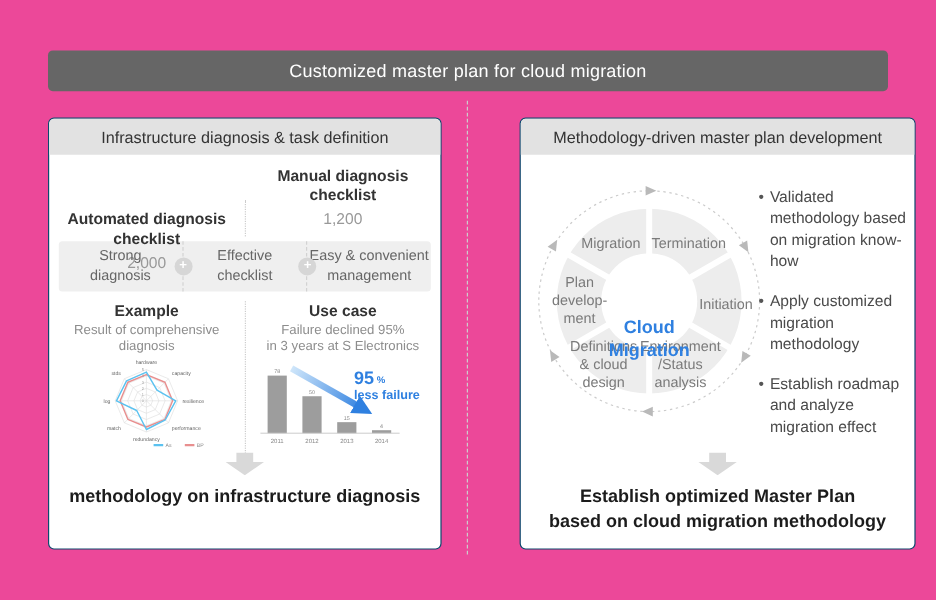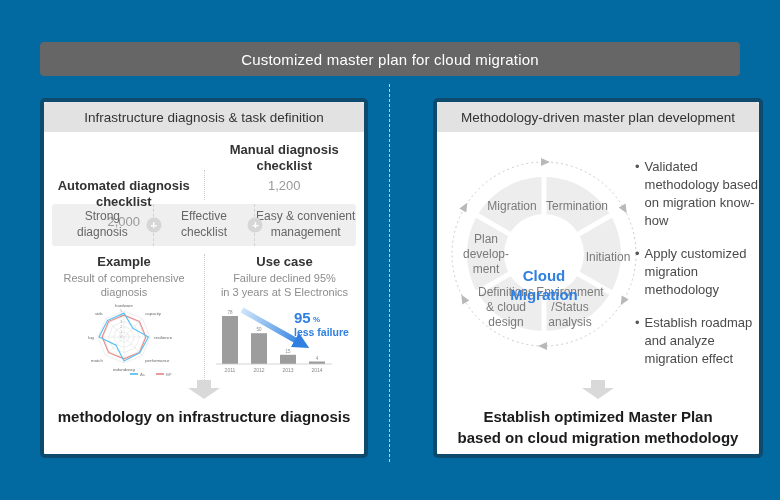--- a/index.html
+++ b/index.html
@@ -1,29 +1,29 @@
 <!DOCTYPE html>
 <html><head>
 <meta charset="utf-8">
 <style>
   * { margin:0; padding:0; box-sizing:border-box; }
   body { background:#f9f9f9; }
-  .page { position:relative; width:780px; height:500px; background:#0369a1;
+  .page { position:relative; width:780px; height:500px; background:#ec4899;
           font-family:"Liberation Sans", sans-serif; overflow:hidden; }
   .pre { white-space:pre-line; }
 
   .title-bar { position:absolute; left:40px; top:42px; width:700px; height:34px;
     background:#666666; border-radius:4px; color:#fff; display:flex;
     align-items:center; justify-content:center; font-size:15px; letter-spacing:.2px; }
 
   .center-divider { position:absolute; left:389px; top:84px; height:378px;
     border-left:1px dashed #cccccc; }
 
   .panel { position:absolute; top:98px; width:330px; height:360px; background:#fff;
-    border:4px solid #0c4a6e; border-radius:5px; }
+    border:1px solid #0c4a6e; border-radius:5px; }
   .panel-left { left:40px; width:328px; }
   .panel-right { left:433px; }
   .panel-header { height:30px; background:#e2e2e2; border-radius:4px 4px 0 0;
     display:flex; align-items:center; justify-content:center; font-size:13.5px;
     color:#333; font-weight:500; }
 
   
   .checklist-row { display:flex; height:66px; margin-top:2px; }
   .checklist-col { flex:1; text-align:center; padding-top:8px; }
   .checklist-col:first-child { border-right:1px dotted #ccc;margin-top:36px; }

